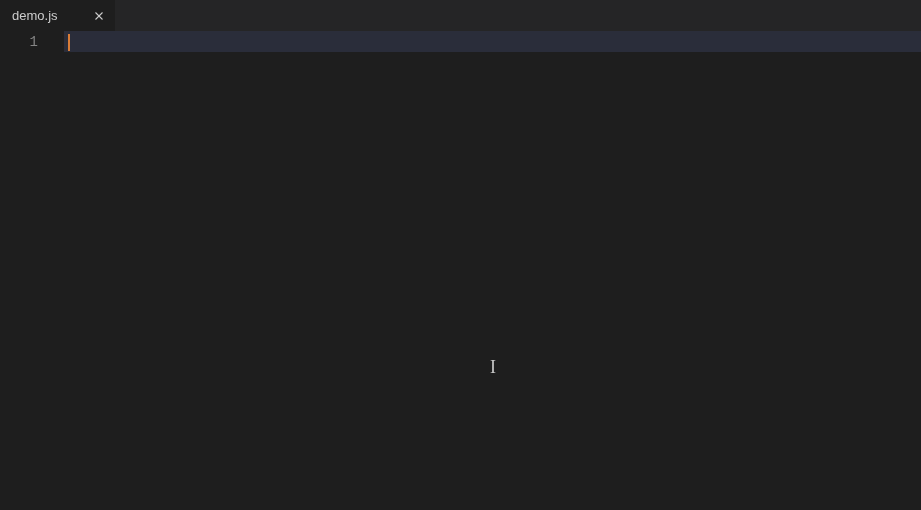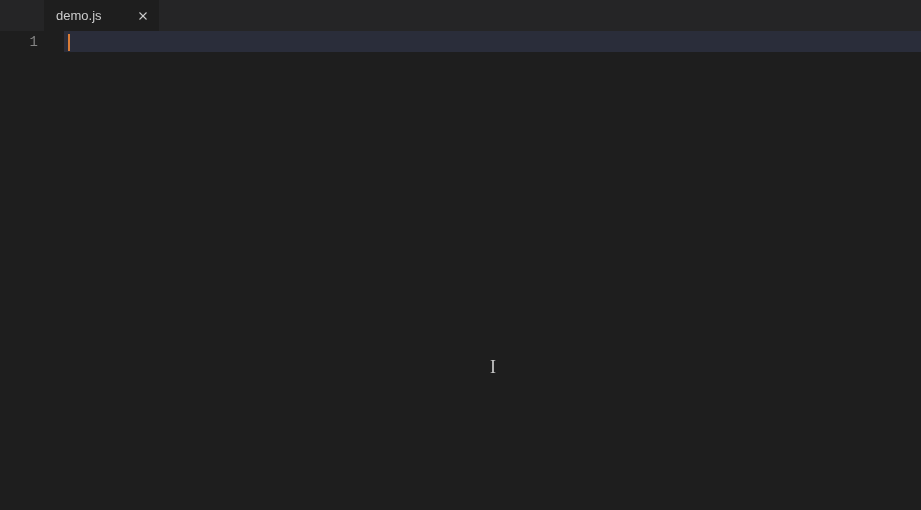--- a/index.html
+++ b/index.html
@@ -14,21 +14,20 @@
       font-family: "Segoe UI", -apple-system, sans-serif;
       font-size: 13px;
       overflow: hidden;
       position: relative;
     }
     .tab-bar {
       height: 31px;
       background: #252526;
       display: flex;
       align-items: stretch;
-      padding-left: 44px;
     }
     .tab {
       display: flex;
       align-items: center;
       background: #1e1e1e;
       padding: 0 8px 0 12px;
       height: 100%;
       min-width: 115px;
       gap: 8px;
       cursor: pointer;

